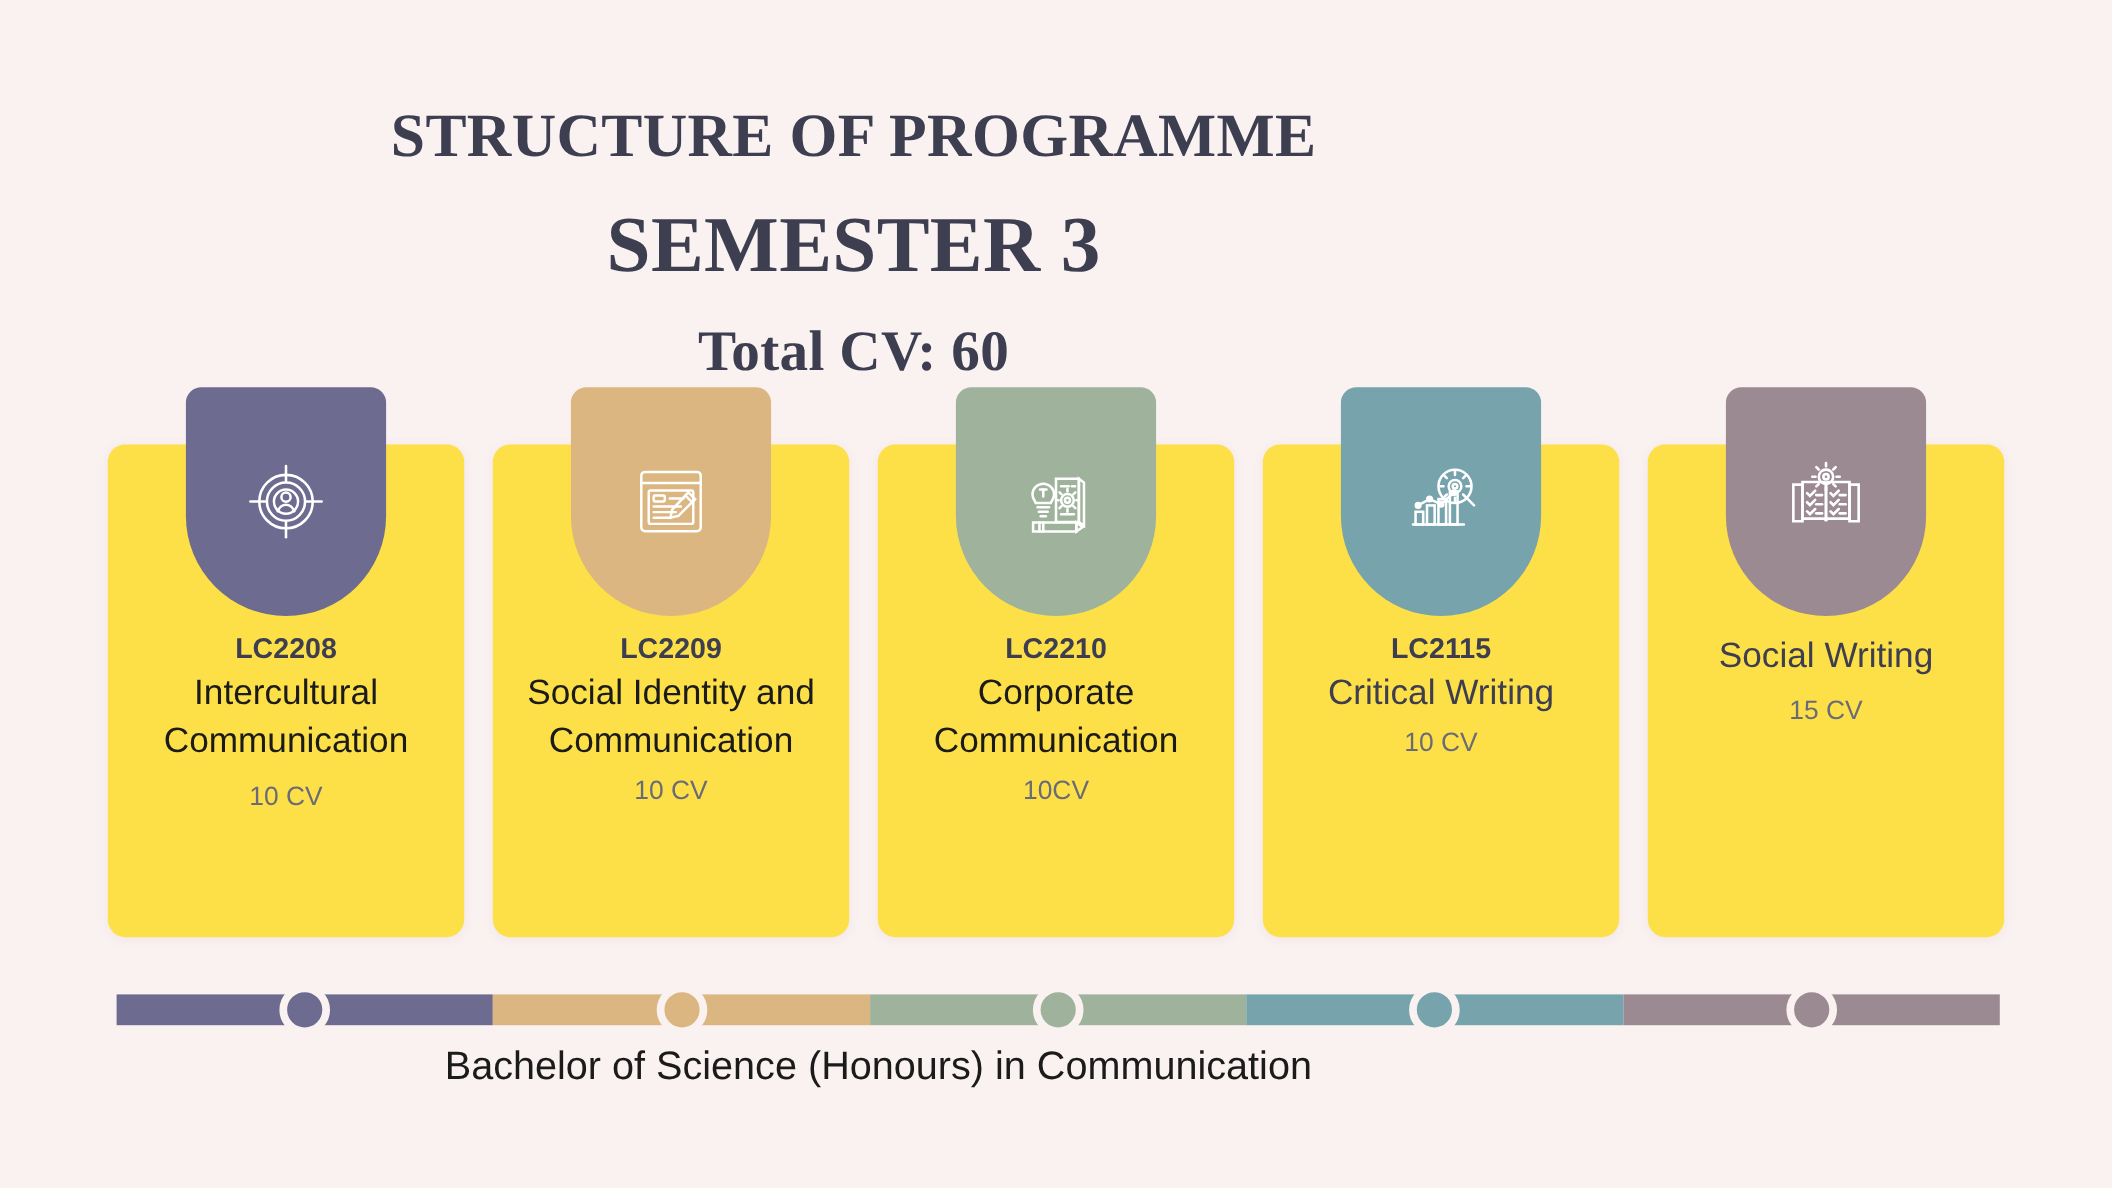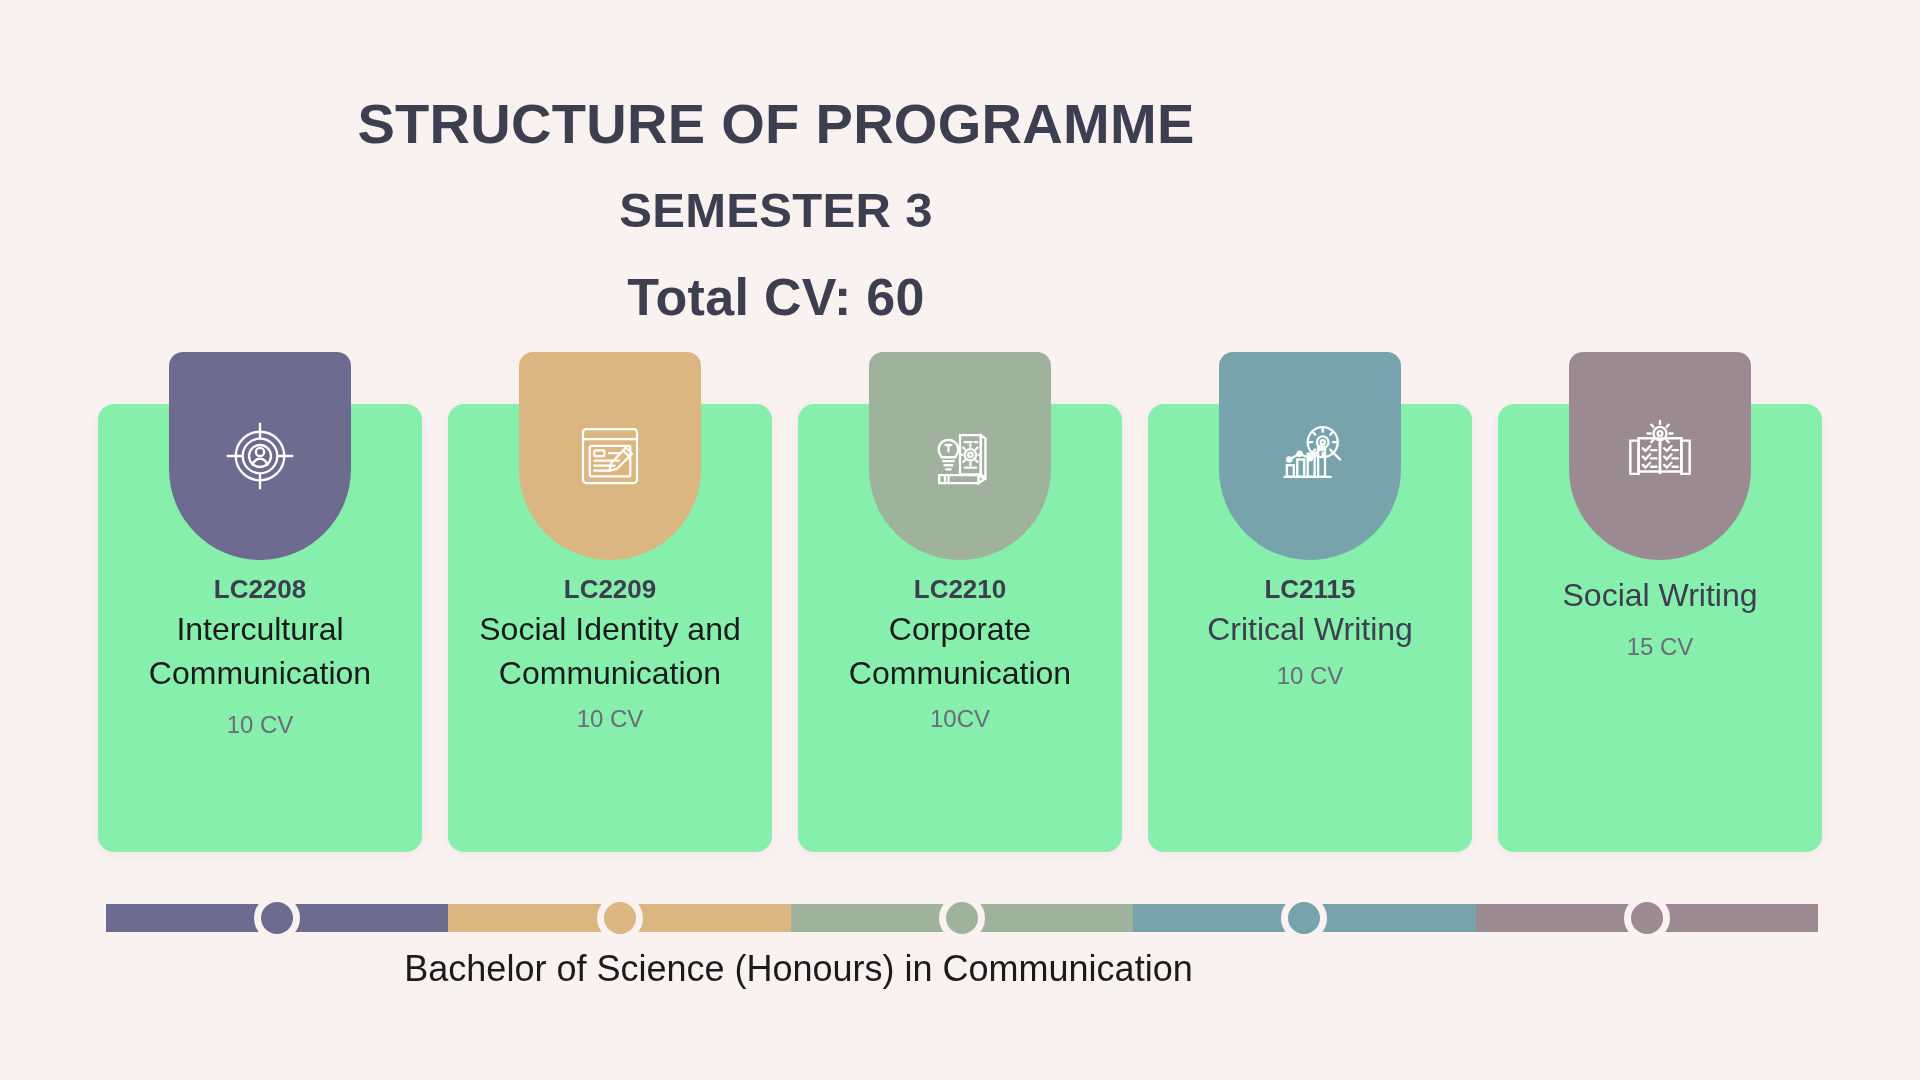--- a/index.html
+++ b/index.html
@@ -13,43 +13,44 @@
     font-family:"Liberation Sans", sans-serif;
     overflow:hidden;
     position:relative;
   }
 
   
   #title-block {
     position:absolute;
     top:96px; left:0; width:1552px;
     text-align:center;
+    font-family:Liberation Serif, serif;
   }
   .title-line {
     color:#3E3E51;
     font-weight:bold;
     letter-spacing:0.3px;
     line-height:1.0;
   }
   #title-l1 { font-size:56px; }
-  #title-l2 { font-size:49px; margin-top:34px; }
+  #title-l2 { font-size:72px; margin-top:34px; }
   #title-l3 { font-size:52px; margin-top:36px; }
 
   
   #cards-row {
     position:absolute;
     top:404px; left:98px;
     width:1724px; height:448px;
     display:flex;
     justify-content:space-between;
   }
   .card {
     position:relative;
     width:324px; height:448px;
-    background:#86efac;
+    background:#fde047;
     border-radius:16px;
     box-shadow:0 2px 10px rgba(120,90,90,0.07);
   }
 
   
   .shield {
     position:absolute;
     top:-52px; left:50%;
     transform:translateX(-50%);
     width:182px; height:208px;

